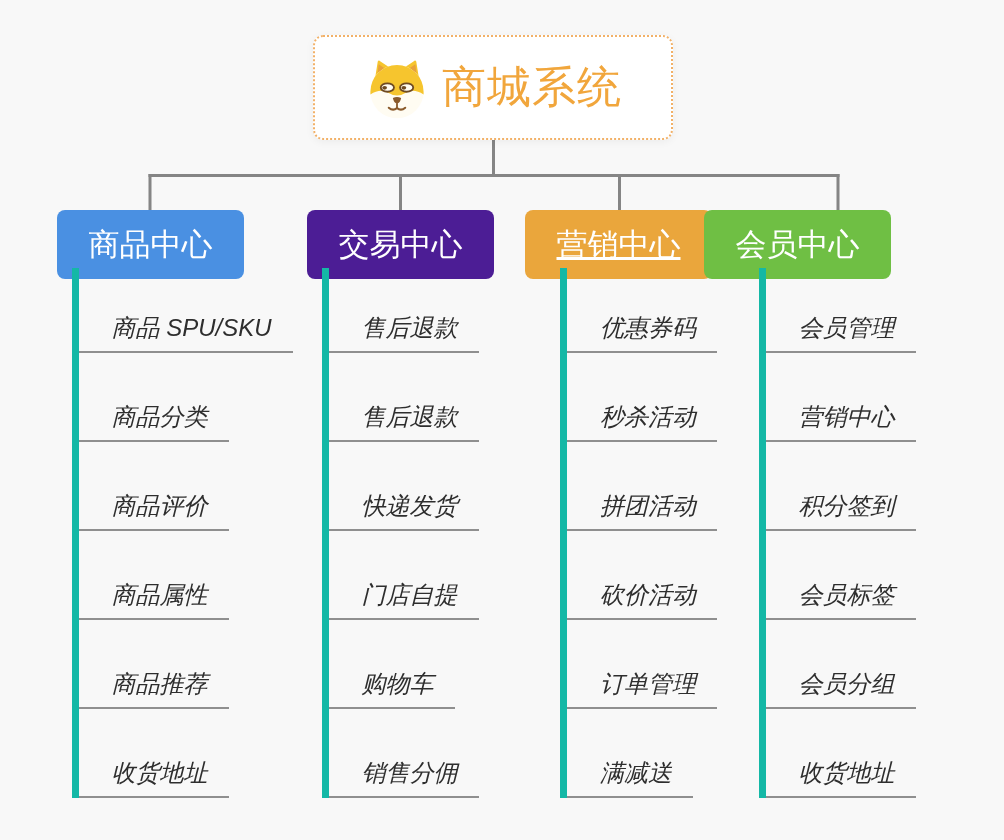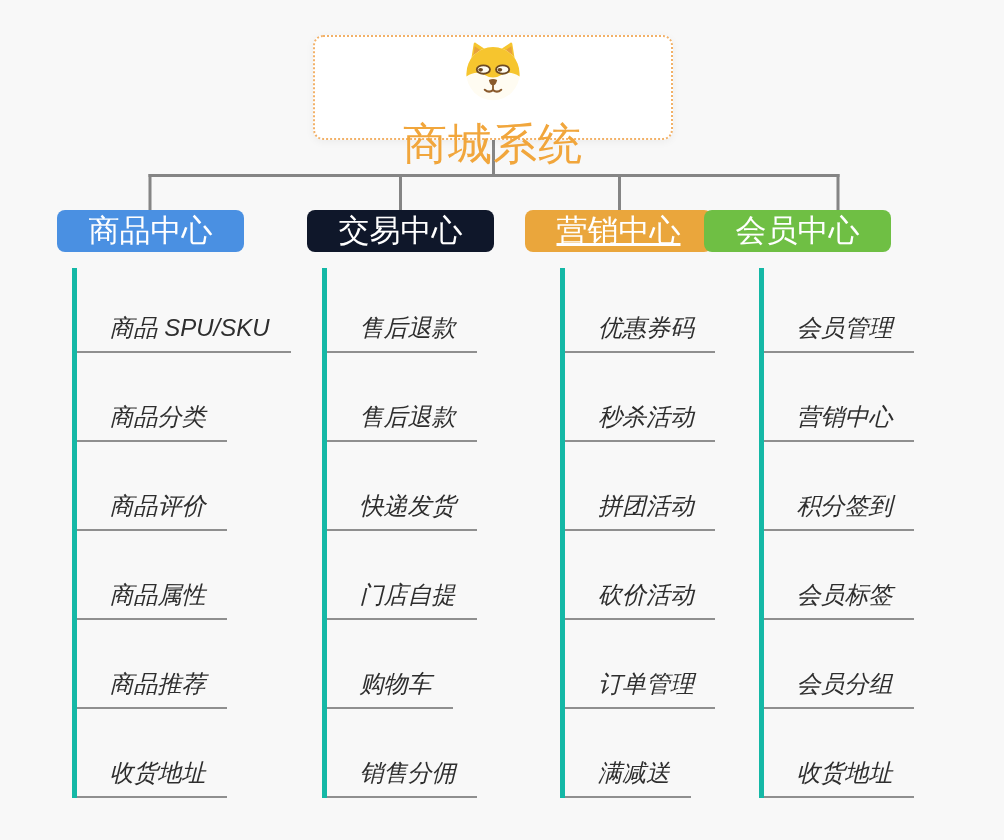--- a/index.html
+++ b/index.html
@@ -24,55 +24,54 @@
   .root-node {
     position: absolute;
     left: 313px; top: 35px;
     width: 360px; height: 105px;
     background: #ffffff;
     border: 2px dotted #f2b168;
     border-radius: 10px;
     box-sizing: border-box;
     display: flex;
     align-items: center;
-    justify-content: space-between;
+    justify-content: center;
     gap: 12px;
     box-shadow: 0 2px 8px rgba(0,0,0,0.05);
-    flex-direction: column;
   }
   .root-title {
     font-size: 44px;
     color: #f1a63c;
     letter-spacing: 1px;
     white-space: nowrap;
   }
   .dog-icon { width: 66px; height: 66px; display: block; }
   
   .branch-box {
     position: absolute;
     top: 210px;
-    width: 187px; height: 42px;
+    width: 187px; height: 69px;
     border-radius: 8px;
     display: flex;
     align-items: center;
     justify-content: center;
     color: #ffffff;
     font-size: 31px;
     white-space: nowrap;
   }
   .branch-1 { left: 57px; }
   .branch-2 { left: 307px; }
   .branch-3 { left: 525px; }
   .branch-4 { left: 704px; }
   
   .column {
     position: absolute;
     top: 268px;
     height: 530px;
-    border-left: 5px solid #14b8a6;
+    border-left: 7px solid #14b8a6;
     box-sizing: content-box;
     font-style: italic;
   }
   .col-1 { left: 71.5px; }
   .col-2 { left: 321.5px; }
   .col-3 { left: 560px; }
   .col-4 { left: 758.5px; }
   .item {
     position: absolute;
     left: 0;
@@ -129,21 +128,21 @@
         <path d="M27 57.5 Q31.5 61.5 36 58 Q40.5 61.5 45 57.5" stroke="#8a5a2b" stroke-width="2.2" fill="none" stroke-linecap="round"></path>
         <path d="M36 53 L36 57.5" stroke="#8a5a2b" stroke-width="2" stroke-linecap="round"></path>
       </svg>
     </span>
     <span class="root-title">商城系统</span>
   </div>
 
   <div class="branch-box branch-1" style="background: rgb(74, 144, 226);">
     <span>商品中心</span>
   </div>
-  <div class="branch-box branch-2" style="background: #0f172a; font-family: Liberation Serif, serif;">
+  <div class="branch-box branch-2" style="background: #4c1d95; font-family: Liberation Serif, serif;">
     <span>交易中心</span>
   </div>
   <div class="branch-box branch-3" style="background: rgb(234, 166, 60); text-decoration: underline;">
     <span>营销中心</span>
   </div>
   <div class="branch-box branch-4" style="background: rgb(111, 191, 68);">
     <span>会员中心</span>
   </div>
 
   <div class="column col-1">

